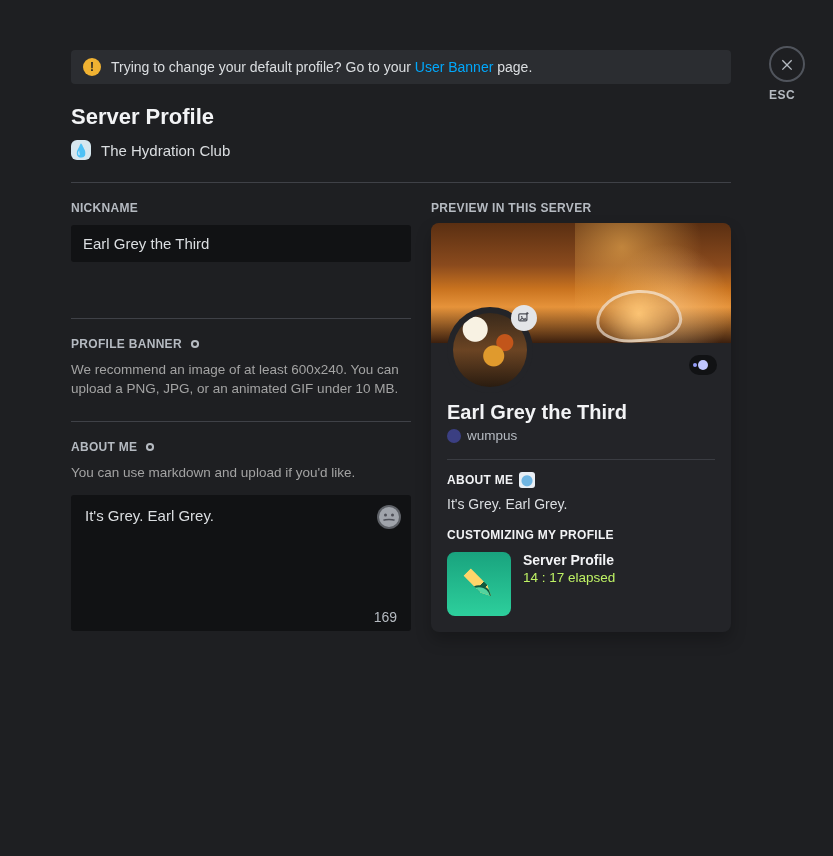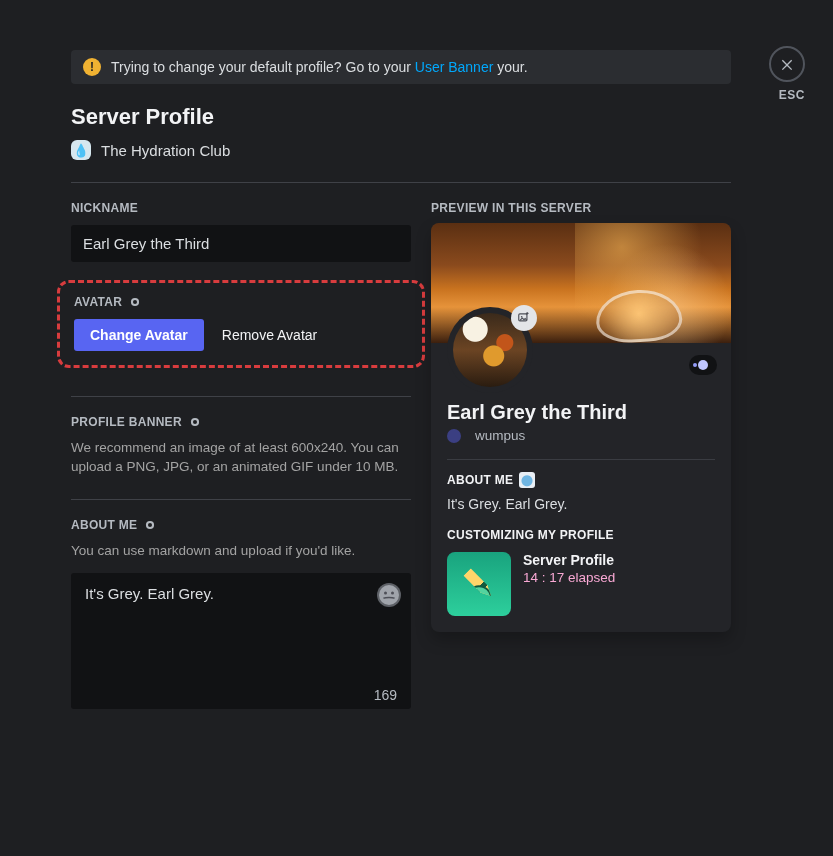--- a/index.html
+++ b/index.html
@@ -15,21 +15,21 @@
   .content {
     position: absolute;
     left: 71px;
     top: 50px;
     width: 660px;
   }
   .close-wrap {
     position: absolute;
     right: 28px;
     top: 46px;
-    text-align: right;
+    text-align: left;
   }
   .close-btn {
     width: 36px; height: 36px;
     border: 2px solid #50545c;
     border-radius: 50%;
     display: flex; align-items: center; justify-content: center;
     cursor: pointer;
     color: #b5bac1;
   }
   .close-btn svg { width: 16px; height: 16px; }
@@ -205,96 +205,81 @@
   .edit-pill svg { width:14px;height:14px; }
   .nitro-badge {
     position:absolute; right:14px; top: 132px;
     width: 28px; height: 20px; border-radius: 10px;
     background: #111214;
     display:flex;align-items:center;justify-content:center;
   }
   .nitro-badge .dot { width:10px;height:10px;border-radius:50%;background:#c0c6ff; box-shadow:-8px 0 0 -3px #949cf7; }
   .card-body { padding: 58px 16px 16px 16px; }
   .display-name { font-size: 20px; font-weight: 800; color: #f2f3f5; }
-  .handle-row { display:flex;align-items:center;gap:14px;margin-top:4px;font-size:13.5px;color:#b5bac1; }
+  .handle-row { display:flex;align-items:center;gap:6px;margin-top:4px;font-size:13.5px;color:#b5bac1; }
   .handle-row .bot { width:14px;height:14px;border-radius:50%;background:#3b3f82; }
   .sub-hr { border:none; border-top:1px solid #3a3c42; margin:16px 0 12px; }
   .mini-label { font-size:12px; font-weight:800; color:#f2f3f5; letter-spacing:.3px; text-transform:uppercase; margin-bottom:8px; display:flex;align-items:center;gap:6px; }
   .mini-label .wave { width:16px;height:16px;border-radius:3px;background: radial-gradient(circle at 50% 55%, #6fb6e3 0 5px, #e9eff5 6px); }
   .about-val { font-size:14px; color:#dbdee1; }
   .activity { display:flex; gap:12px; margin-top:10px; }
   .act-icon {
     width:64px;height:64px;border-radius:8px;
     background: linear-gradient(180deg,#19a37e,#2dcf9c);
     display:flex;align-items:center;justify-content:center;
     position:relative;
   }
   .pencil {
     width:34px;height:34px;transform:rotate(45deg);
     background: linear-gradient(90deg,#ffd56a 0 55%, #165a3b 55% 70%, #ffd56a 70%);
     clip-path: polygon(0 35%, 70% 35%, 100% 50%, 70% 65%, 0 65%);
   }
   .pencil::after{content:"";position:absolute;left:14px;top:14px;width:22px;height:22px;border-radius:50%;background:#53d39f;border:2px solid #0f5a3f;}
   .act-text .t1{font-size:14px;font-weight:700;color:#f2f3f5;}
-  .act-text .t2{font-size:13.5px;color:#f9a8d4;margin-top:2px;}
+  .act-text .t2{font-size:13.5px;color:#bef264;margin-top:2px;}
 </style>
 </head>
 <body>
 
 <div class="close-wrap">
   <div class="close-btn">
     <svg viewBox="0 0 24 24">
         <path fill="currentColor" d="M18.3 5.71 12 12.01l-6.3-6.3-1.41 1.41 6.3 6.3-6.3 6.29 1.41 1.41 6.3-6.29 6.3 6.29 1.41-1.41-6.3-6.29 6.3-6.3z"></path>
       </svg>
   </div>
   <div class="esc-label">ESC</div>
 </div>
 
 <div class="content">
   <div class="info-bar">
     <div class="info-icon">!</div>
     <div>
       <span>Trying to change your default profile? Go to your </span>
       <a>User Banner</a>
-      <span> your.</span>
+      <span> page.</span>
     </div>
   </div>
 
   <h1 class="page-title">Server Profile</h1>
   <div class="server-row">
     <div class="srv-icon">💧</div>
     <div>The Hydration Club</div>
   </div>
 
   <hr class="hr">
 
   <div class="columns">
     <div class="left">
       <div class="section-label">
         <span>NICKNAME</span>
       </div>
       <input class="text-input nickname-input" value="Earl Grey the Third" style="">
 
       <div style="height:28px"></div>
 
-      <div class="highlight-box">
-        <div class="section-label">
-          <span>AVATAR</span>
-          <span class="nitro-dot">
-            <svg viewBox="0 0 24 24">
-                <circle cx="12" cy="12" r="7" fill="#b5bac1"></circle>
-                <circle cx="12" cy="12" r="3.5" fill="#1e1f22"></circle>
-              </svg>
-          </span>
-        </div>
-        <div class="btn-row">
-          <button class="btn-primary">Change Avatar</button>
-          <button class="btn-link">Remove Avatar</button>
-        </div>
-      </div>
 
       <hr class="divider-thin" style="margin-top:28px">
 
       <div class="section-label">
         <span>PROFILE BANNER</span>
         <span class="nitro-dot">
           <svg viewBox="0 0 24 24">
               <circle cx="12" cy="12" r="7" fill="#b5bac1"></circle>
               <circle cx="12" cy="12" r="3.5" fill="#1e1f22"></circle>
             </svg>

